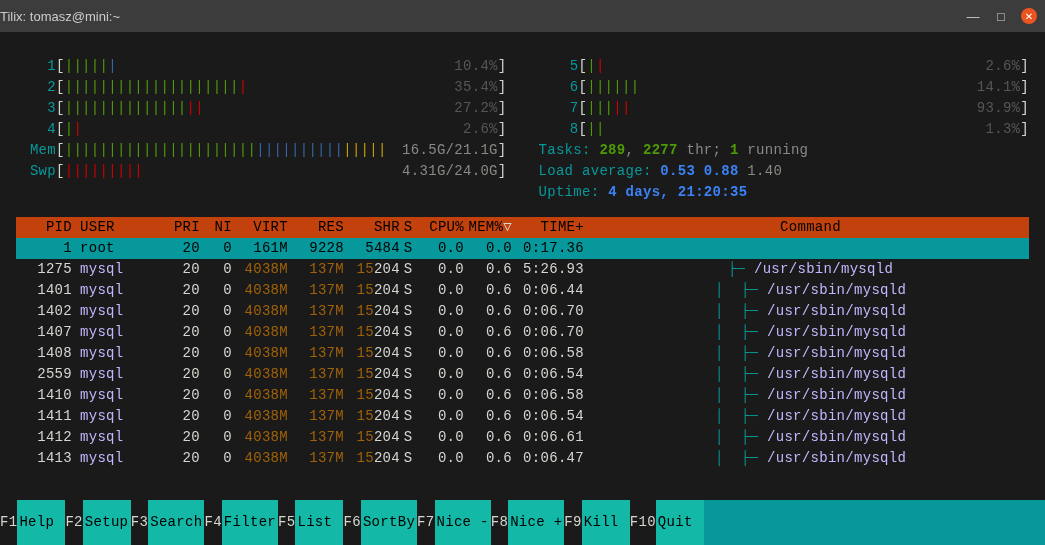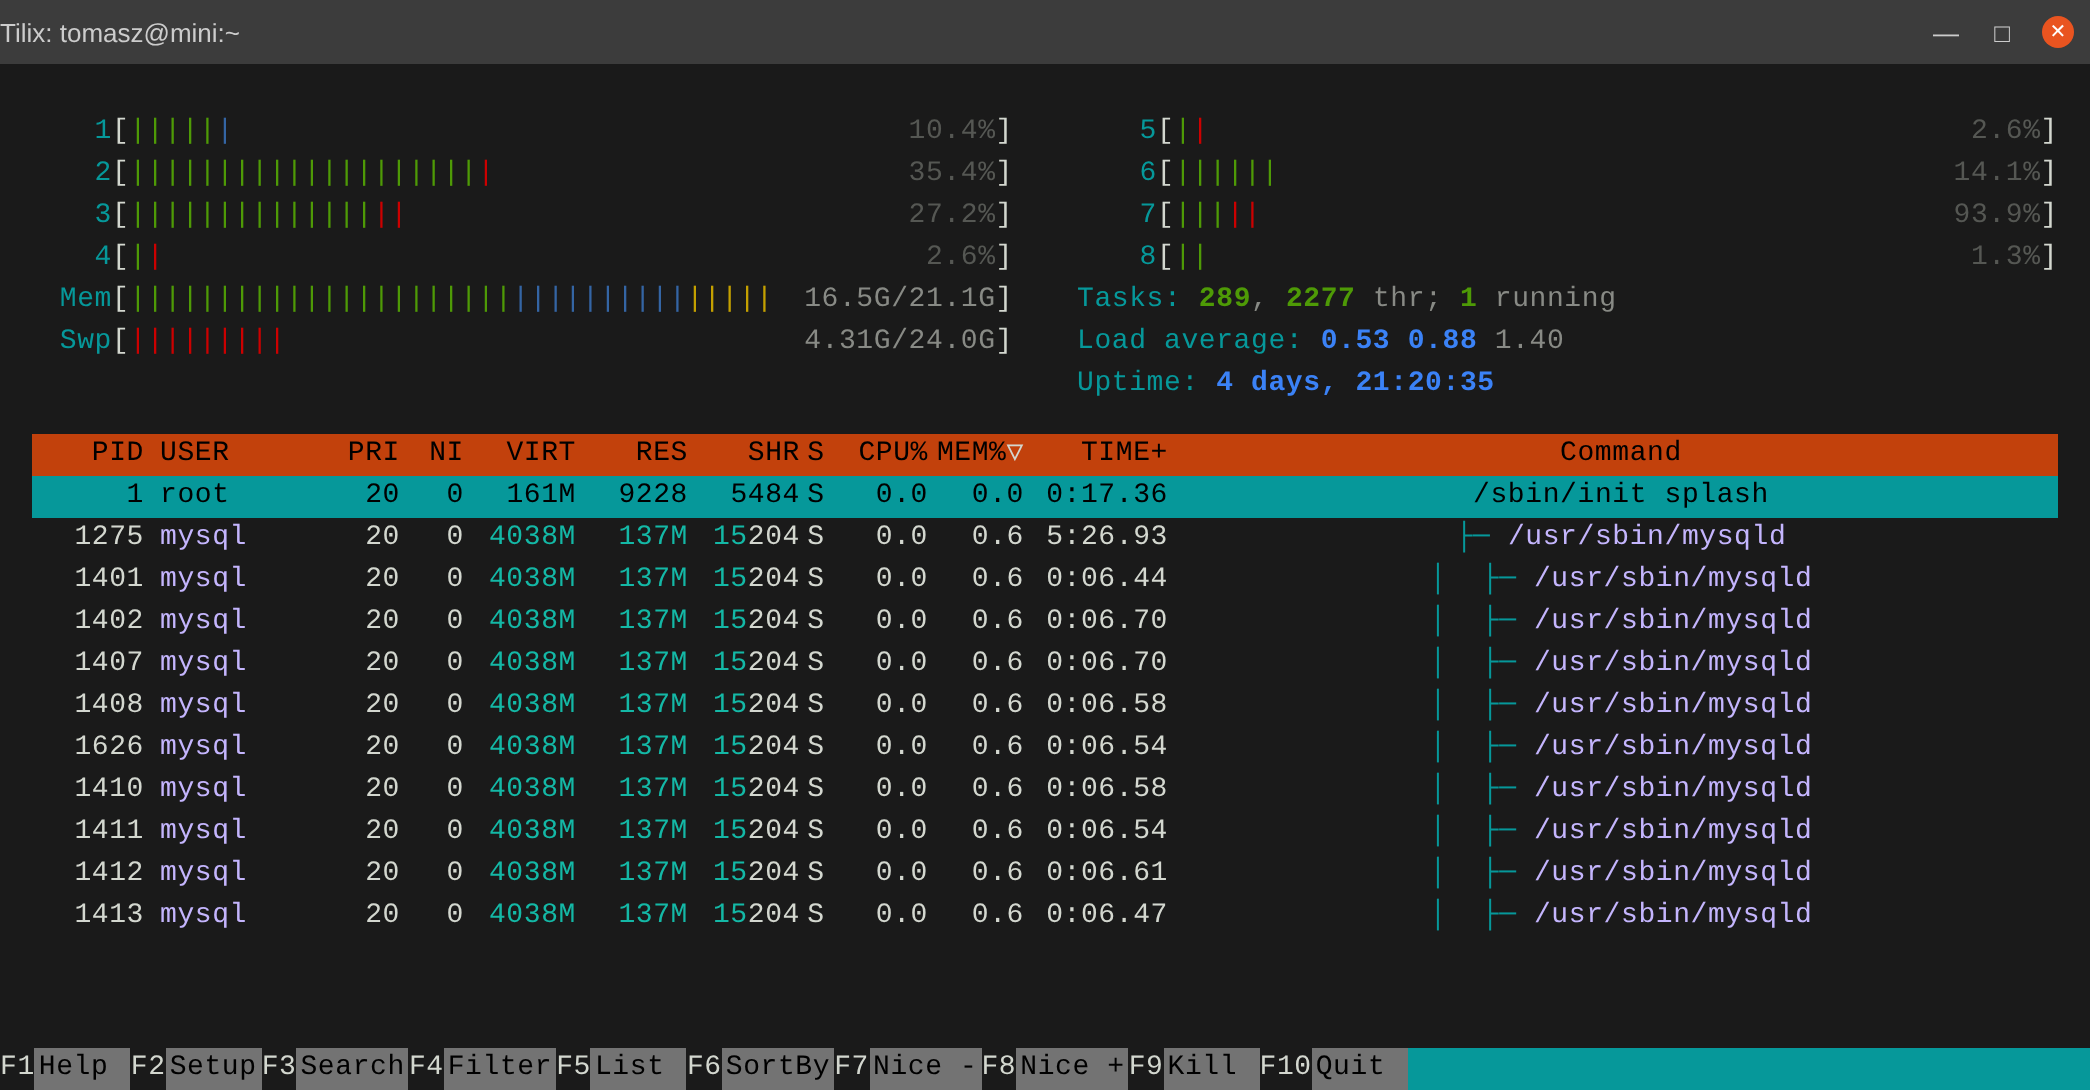--- a/index.html
+++ b/index.html
@@ -75,37 +75,37 @@
     .col-ni { width: 32px; }
     .col-virt { width: 56px; }
     .col-res { width: 56px; }
     .col-shr { width: 56px; }
     .col-s { width: 16px; text-align: center; }
     .col-cpu { width: 48px; }
     .col-mem { width: 48px; }
     .col-time { width: 72px; }
     .col-cmd { flex: 1; text-align: center; padding-left: 8px; }
     .c-cyan { color: #c4b5fd; }
-    .c-green { color: #14b8a6; }
+    .c-green { color: #a16207; }
     .c-white { color: #d3d7cf; }
     .tree { color: #06989a; }
     .proc-row.selected .c-cyan,
     .proc-row.selected .c-green,
     .proc-row.selected .c-dim,
     .proc-row.selected .c-white { color: #000; }
     .footer {
       display: flex;
       position: absolute;
       bottom: 0;
       left: 0;
       right: 0;
       background: #1a1a1a;
     }
     .fkey { color: #d3d7cf; }
-    .flabel { background: #737373; color: #000; padding: 0 2px; min-width: 48px; display: inline-block; }
+    .flabel { background: #14b8a6; color: #000; padding: 12px 2px; min-width: 48px; display: inline-block; }
     .footer-fill { background: #06989a; flex:1; }
   </style>
 </head>
 <body>
 
 <div class="titlebar">
   <span>Tilix: tomasz@mini:~</span>
   <div class="window-controls">
     <span class="wc">—</span>
     <span class="wc">□</span>
@@ -185,21 +185,20 @@
       <span class="col col-user ">root</span>
       <span class="col col-pri c-white">20</span>
       <span class="col col-ni c-white">0</span>
       <span class="col col-virt c-white">161M</span>
       <span class="col col-res c-white">9228</span>
       <span class="col col-shr"><span class="c-green">54</span><span class="c-white">84</span></span>
       <span class="col col-s c-white">S</span>
       <span class="col col-cpu c-white">0.0</span>
       <span class="col col-mem c-white">0.0</span>
       <span class="col col-time c-white">0:17.36</span>
-      <span class="col col-cmd"><span class="tree"></span><span class="c-cyan">/sbin/init splash</span></span>
     </div>
       <div class="proc-row">
       <span class="col col-pid c-white">1275</span>
       <span class="col col-user c-cyan">mysql</span>
       <span class="col col-pri c-white">20</span>
       <span class="col col-ni c-white">0</span>
       <span class="col col-virt c-green">4038M</span>
       <span class="col col-res c-green">137M</span>
       <span class="col col-shr"><span class="c-green">15</span><span class="c-white">204</span></span>
       <span class="col col-s c-white">S</span>
@@ -258,21 +257,21 @@
       <span class="col col-virt c-green">4038M</span>
       <span class="col col-res c-green">137M</span>
       <span class="col col-shr"><span class="c-green">15</span><span class="c-white">204</span></span>
       <span class="col col-s c-white">S</span>
       <span class="col col-cpu c-white">0.0</span>
       <span class="col col-mem c-white">0.6</span>
       <span class="col col-time c-white">0:06.58</span>
       <span class="col col-cmd"><span class="tree">│  ├─ </span><span class="c-cyan">/usr/sbin/mysqld</span></span>
     </div>
       <div class="proc-row">
-      <span class="col col-pid c-white">1626</span>
+      <span class="col col-pid c-white">2559</span>
       <span class="col col-user c-cyan">mysql</span>
       <span class="col col-pri c-white">20</span>
       <span class="col col-ni c-white">0</span>
       <span class="col col-virt c-green">4038M</span>
       <span class="col col-res c-green">137M</span>
       <span class="col col-shr"><span class="c-green">15</span><span class="c-white">204</span></span>
       <span class="col col-s c-white">S</span>
       <span class="col col-cpu c-white">0.0</span>
       <span class="col col-mem c-white">0.6</span>
       <span class="col col-time c-white">0:06.54</span>

